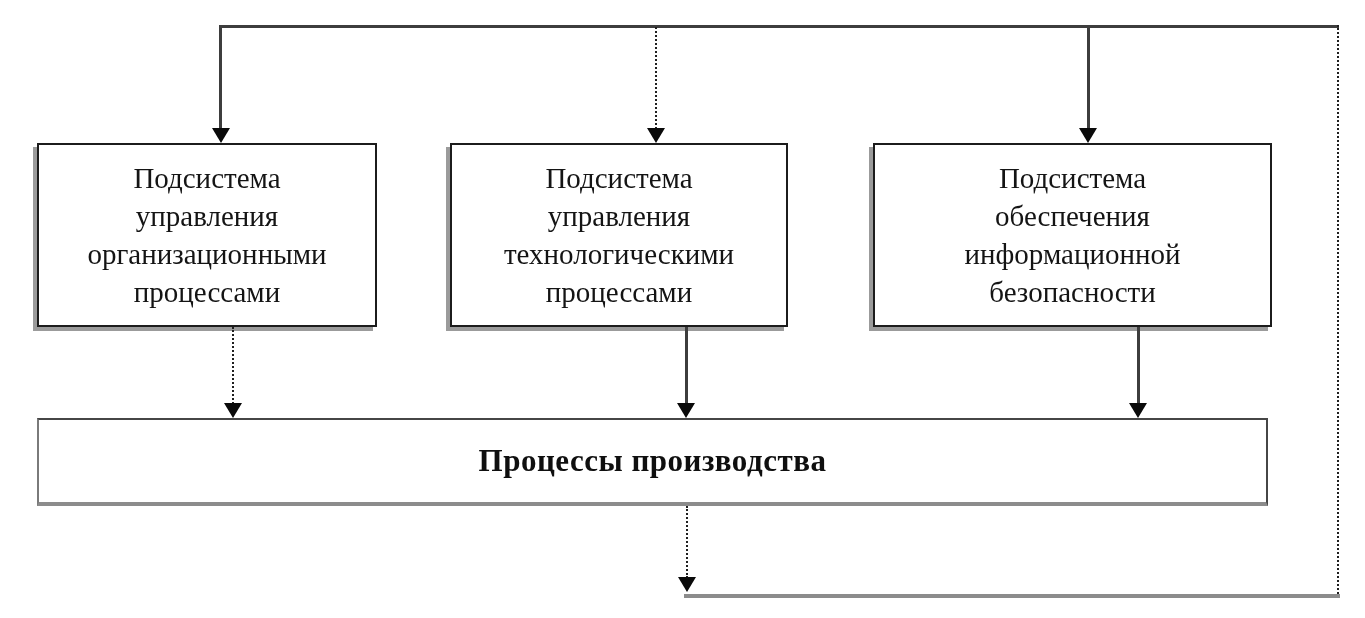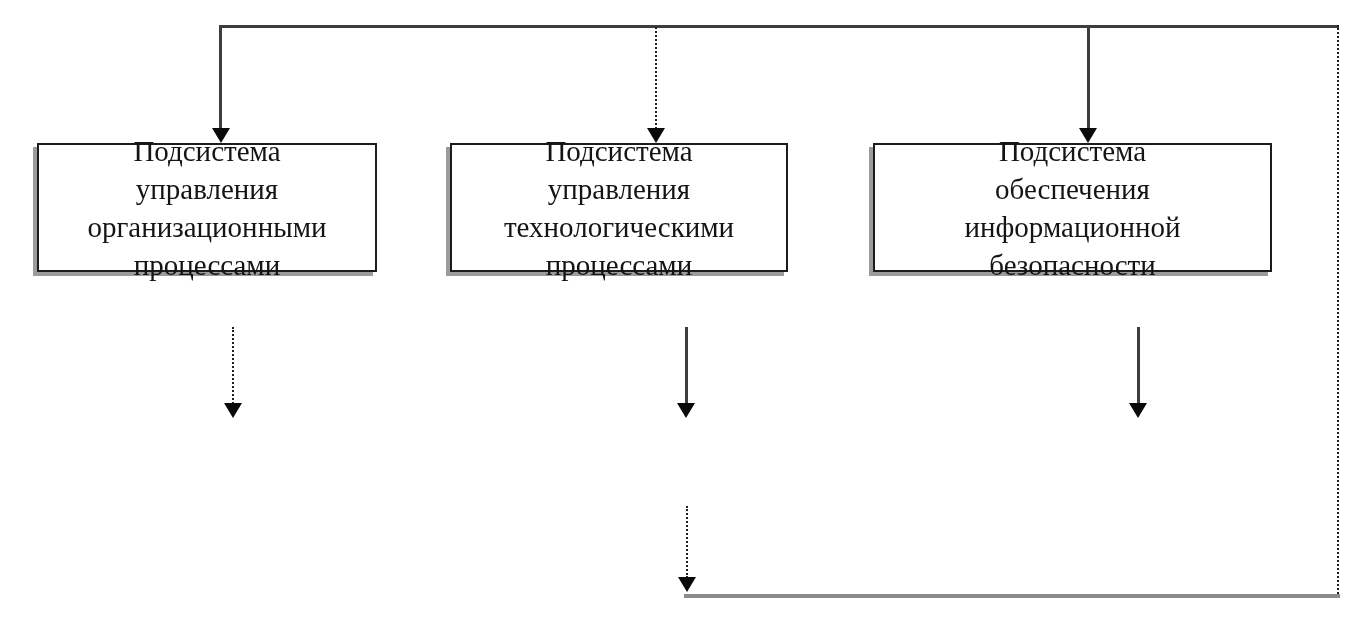--- a/index.html
+++ b/index.html
@@ -26,21 +26,21 @@
     width: 0; height: 0;
     border-left: 9px solid transparent;
     border-right: 9px solid transparent;
     border-top: 15px solid #0a0a0a;
   }
   
   .subsystem-box {
     position: absolute;
     box-sizing: border-box;
     top: 143px;
-    height: 129px;
+    height: 184px;
     background: #ffffff;
     border: 2px solid #1c1c1c;
     box-shadow: -4px 4px 0 #9b9b9b;
     display: flex;
     align-items: center;
     justify-content: center;
     text-align: center;
   }
   .subsystem-label {
     white-space: pre-line;
@@ -110,17 +110,20 @@
 
   <div class="vline-dotted" style="left:232px; top:327px; height:77px;"></div>
   <div class="arrowhead" style="left:224px; top:403px;"></div>
 
   <div class="vline" style="left:685px; top:327px; width:3px; height:77px;"></div>
   <div class="arrowhead" style="left:677px; top:403px;"></div>
 
   <div class="vline" style="left:1137px; top:327px; width:3px; height:77px;"></div>
   <div class="arrowhead" style="left:1129px; top:403px;"></div>
 
+  <div class="production-box">
+    <div class="production-label">Процессы производства</div>
+  </div>
 
   <div class="vline-dotted" style="left:686px; top:506px; height:72px;"></div>
   <div class="arrowhead" style="left:678px; top:577px;"></div>
 
 </div>
 
 </body></html>

